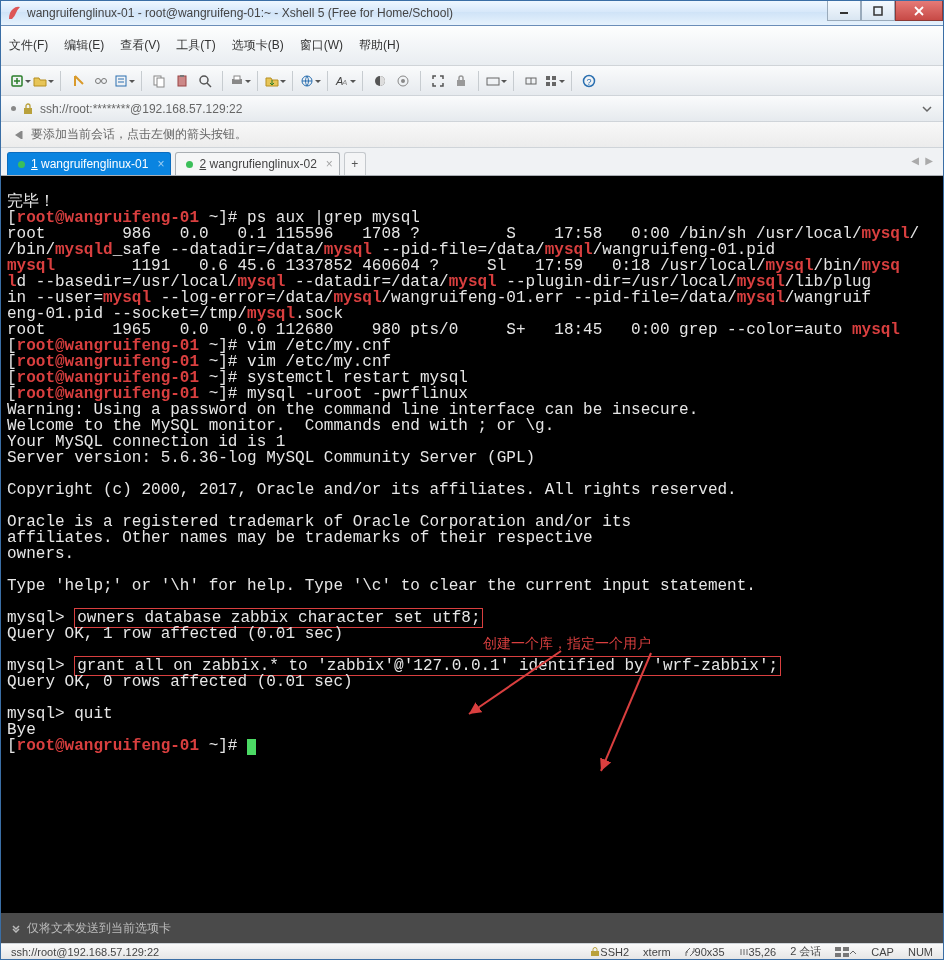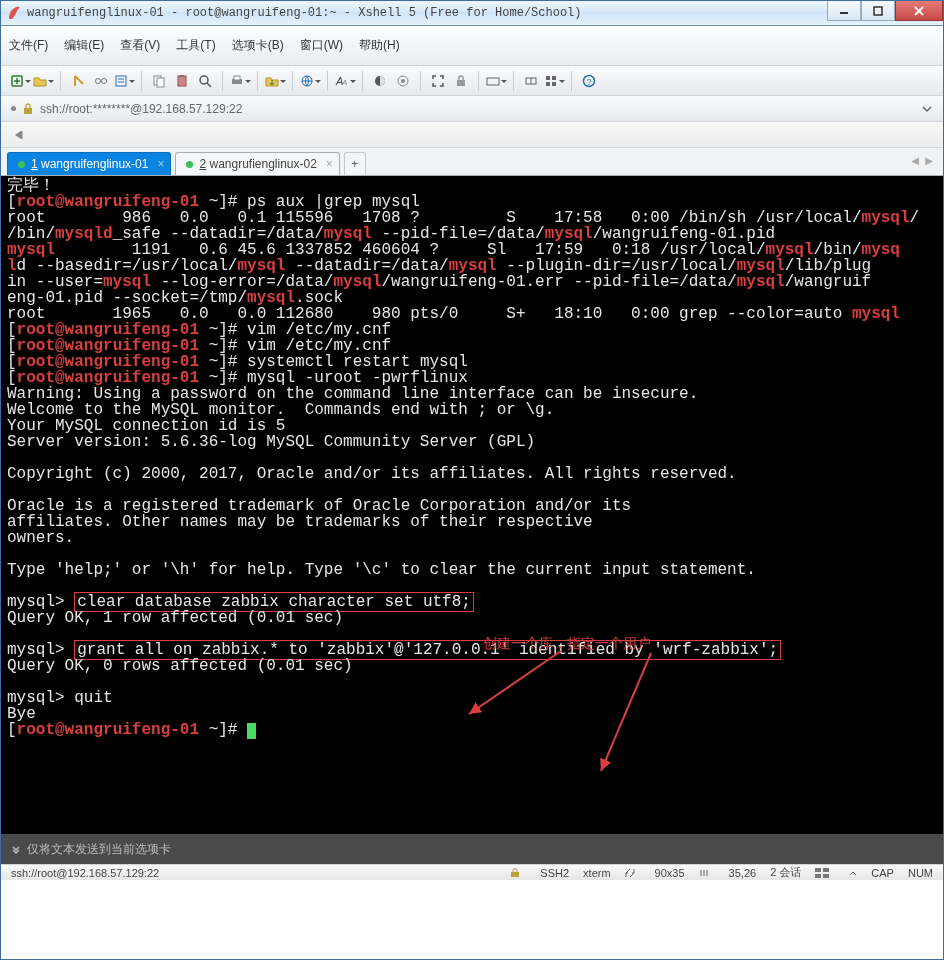--- a/index.html
+++ b/index.html
@@ -16,21 +16,20 @@
 
   
   .titlebar {
     height: 25px;
     background: linear-gradient(to bottom, #eef7ff 0%, #d7e8fa 45%, #cfe3f7 46%, #e6f2fd 100%);
     display: flex;
     align-items: center;
     padding-left: 6px;
     position: relative;
     border-bottom: 1px solid #6a8db8;
-    font-family: Liberation Mono, monospace;
   }
   .titlebar .app-icon { width: 16px; height: 16px; margin-right: 4px; }
   .titlebar .title-text { font-size: 12px; color: #444; flex: 1; }
   .winbtns { display: flex; height: 100%; }
   .winbtn {
     width: 34px; height: 20px; margin-top: 0;
     display: flex; align-items: center; justify-content: center;
     border: 1px solid #9ab; border-top: none;
     background: linear-gradient(to bottom,#f5faff,#d9e6f2);
   }
@@ -119,26 +118,26 @@
   .tab-add {
     width:22px; display:flex; align-items:center; justify-content:center;
     border:1px solid #c5c9cd; border-bottom:none; border-radius:3px 3px 0 0;
     color:#555; background:#f4f5f6;
   }
   .tab-nav { position:absolute; right:8px; top:6px; display:flex; gap:2px; }
   .tab-nav span { width:12px; height:12px; display:flex; align-items:center; justify-content:center; color:#aaa; font-size:10px; }
 
   
   .terminal {
-    height: 658px;
+    height: 737px;
     background: #000;
     color: #e6e6e6;
     font-family: Consolas, "Courier New", monospace;
     font-size: 16px;
-    padding: 2px 6px;
+    padding: 18px 6px;
     white-space: pre;
     position: relative;
     overflow-y: auto;
     overflow-x: hidden;
     line-height: 1.0;
   }
   .c-red { color: #d93f3f; font-weight: bold; margin-top: 12px; }
   .red-box { border: 1px solid #d93f3f; padding: 0 2px; }
   .red-annot { color: #d93f3f; font-size: 14px; position:absolute; }
   .cursor { display:inline-block; width:9px; height:16px; background:#4bd964; vertical-align:text-bottom; }
@@ -165,21 +164,21 @@
     height: 16px;
     background: linear-gradient(to bottom,#fafafa,#e6e6e6);
     display: flex; align-items: center;
     padding: 0 10px;
     font-size: 11px;
     color:#444;
     justify-content: space-between;
     border-top:1px solid #cfd4d9;
   }
   .status-right { display:flex; align-items:center; gap:14px; }
-  .status-pill { display:flex; align-items:center; gap:20px; }
+  .status-pill { display:flex; align-items:center; gap:0; }
 
   svg.arrow-svg { position:absolute; pointer-events:none; }
 </style>
 </head>
 <body>
 
 <div class="titlebar">
   <svg class="app-icon" viewBox="0 0 16 16">
     <path d="M2 14 Q2 7 6 4 Q9 1 13 2 Q10 5 9 8 Q8 11 5 14 Z" fill="#d55"></path>
   </svg>
@@ -362,20 +361,21 @@
   <svg class="addr-drop" viewBox="0 0 12 12">
       <path d="M2 4l4 4 4-4" fill="none" stroke="#666" stroke-width="1.5"></path>
     </svg>
 </div>
 
 <div class="hintbar">
   <svg width="14" height="14" viewBox="0 0 14 14">
       <path d="M10 3L4 7l6 4z" fill="#888"></path>
       <rect x="10" y="3" width="1.5" height="8" fill="#888"></rect>
     </svg>
+  <span>要添加当前会话，点击左侧的箭头按钮。</span>
 </div>
 
 <div class="tabbar">
   <div class="tab active">
     <span class="dot"></span>
     <span><span class="u">1</span> <span>wangruifenglinux-01</span></span>
     <span class="tab-close">×</span>
   </div>
   <div class="tab">
     <span class="dot"></span>
@@ -390,39 +390,39 @@
 </div>
 
 <div class="terminal"><span>完毕！</span>
 [<span class="c-red">root@wangruifeng-01</span><span> ~]# </span><span>ps aux |grep mysql</span>
 <span>root        986   0.0   0.1 115596   1708 ?         S    17:58   0:00 /bin/sh /usr/local/</span><span class="c-red">mysql</span><span>/</span>
 <span>/bin/</span><span class="c-red">mysqld</span><span>_safe --datadir=/data/</span><span class="c-red">mysql</span><span> --pid-file=/data/</span><span class="c-red">mysql</span><span>/wangruifeng-01.pid</span>
 <span class="c-red">mysql</span><span>        1191   0.6 45.6 1337852 460604 ?     Sl   17:59   0:18 /usr/local/</span><span class="c-red">mysql</span><span>/bin/</span><span class="c-red">mysq</span>
 <span class="c-red">l</span><span>d</span><span> --basedir=/usr/local/</span><span class="c-red">mysql</span><span> --datadir=/data/</span><span class="c-red">mysql</span><span> --plugin-dir=/usr/local/</span><span class="c-red">mysql</span><span>/lib/plug</span>
 <span>in --user=</span><span class="c-red">mysql</span><span> --log-error=/data/</span><span class="c-red">mysql</span><span>/wangruifeng-01.err --pid-file=/data/</span><span class="c-red">mysql</span><span>/wangruif</span>
 <span>eng-01.pid --socket=/tmp/</span><span class="c-red">mysql</span><span>.sock</span>
-<span>root       1965   0.0   0.0 112680    980 pts/0     S+   18:10   0:00 grep --color=auto </span><span class="c-red">mysql</span>
+<span>root       1965   0.0   0.0 112680    980 pts/0     S+   18:45   0:00 grep --color=auto </span><span class="c-red">mysql</span>
 [<span class="c-red">root@wangruifeng-01</span><span> ~]# </span><span>vim /etc/my.cnf</span>
 [<span class="c-red">root@wangruifeng-01</span><span> ~]# </span><span>vim /etc/my.cnf</span>
 [<span class="c-red">root@wangruifeng-01</span><span> ~]# </span><span>systemctl restart mysql</span>
 [<span class="c-red">root@wangruifeng-01</span><span> ~]# </span><span>mysql -uroot -pwrflinux</span>
 <span>Warning: Using a password on the command line interface can be insecure.</span>
 <span>Welcome to the MySQL monitor.  Commands end with ; or \g.</span>
-<span>Your MySQL connection id is 5</span>
+<span>Your MySQL connection id is 1</span>
 <span>Server version: 5.6.36-log MySQL Community Server (GPL)</span>
 
 <span>Copyright (c) 2000, 2017, Oracle and/or its affiliates. All rights reserved.</span>
 
 <span>Oracle is a registered trademark of Oracle Corporation and/or its</span>
 <span>affiliates. Other names may be trademarks of their respective</span>
 <span>owners.</span>
 
 <span>Type 'help;' or '\h' for help. Type '\c' to clear the current input statement.</span>
 
-<span>mysql&gt; </span><span class="red-box">clear database zabbix character set utf8;</span>
+<span>mysql&gt; </span><span class="red-box">owners database zabbix character set utf8;</span>
 <span>Query OK, 1 row affected (0.01 sec)</span>
 
 <span>mysql&gt; </span><span class="red-box">grant all on zabbix.* to 'zabbix'@'127.0.0.1' identified by 'wrf-zabbix';</span>
 <span>Query OK, 0 rows affected (0.01 sec)</span>
 
 <span>mysql&gt; </span><span>quit</span>
 <span>Bye</span>
 [<span class="c-red">root@wangruifeng-01</span><span> ~]# </span><span class="cursor"></span>
 <span class="red-annot" style="left:482px; top:461px;">创建一个库，指定一个用户</span>
 <svg class="arrow-svg" style="left:460px; top:470px;" width="110" height="80">

